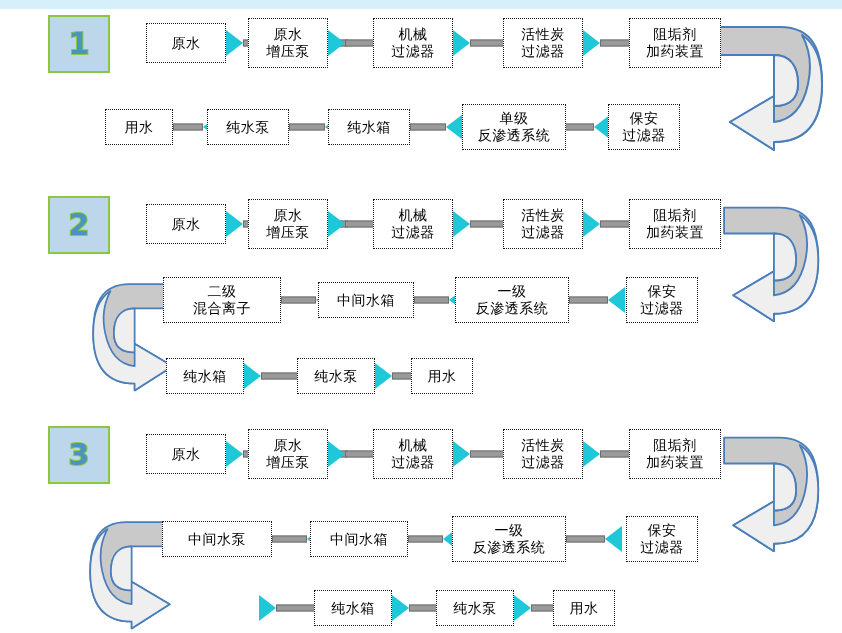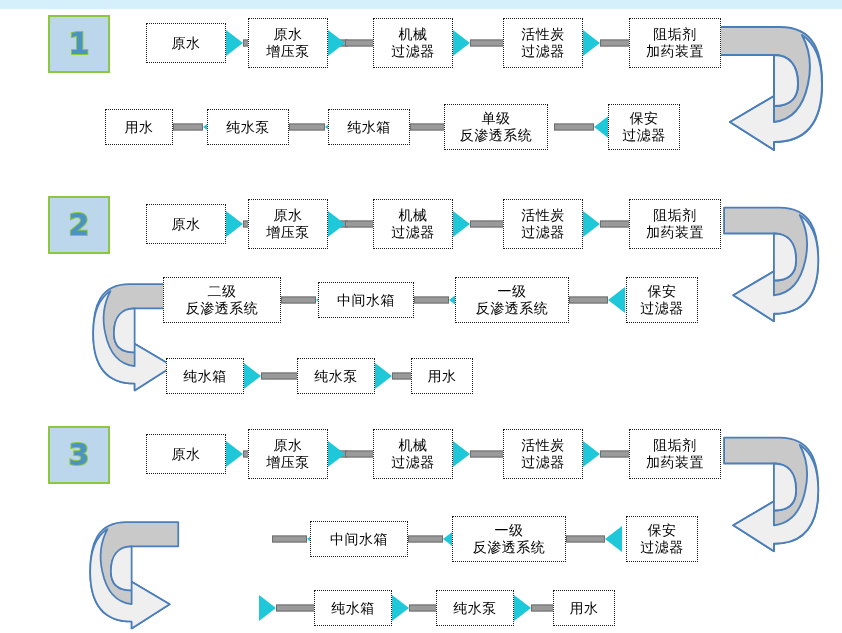--- a/index.html
+++ b/index.html
@@ -130,21 +130,21 @@
     <div class="bar" style="left:0px;width:36px;"></div>
     <div class="tri l" style="right:0px;"></div>
   </div>
   <div class="node" style="left:328px;top:109px;width:82px;height:36px;">
       <span class="tx">纯水箱</span>
     </div>
   <div class="conn" style="left:410px;top:109px;width:53px;height:36px;">
     <div class="bar" style="left:0px;width:36px;"></div>
     <div class="tri l" style="right:0px;"></div>
   </div>
-  <div class="node" style="left:444px;top:104px;width:104px;height:46px;">
+  <div class="node" style="left:462px;top:104px;width:104px;height:46px;">
       <span class="tx">单级
 反渗透系统</span>
     </div>
   <div class="conn" style="left:554px;top:109px;width:57px;height:36px;">
     <div class="bar" style="left:0px;width:40px;"></div>
     <div class="tri l" style="right:0px;"></div>
   </div>
   <div class="node" style="left:608px;top:104px;width:72px;height:46px;">
       <span class="tx">保安
 过滤器</span>
@@ -192,21 +192,21 @@
 
   <div class="uturn" style="left:718px;top:203px;width:110px;height:120px;">
     <svg width="110" height="120" viewBox="0 0 110 130">
       <path d="M 2 5 L 62 5 C 96 5 104 30 104 62 C 104 96 92 120 56 120 L 56 128 L 12 100 L 56 74 L 56 84 C 74 84 80 74 80 62 C 80 44 72 33 56 33 L 2 33 Z" fill="#c9c9c9" stroke="#4a7ebb" stroke-width="2" stroke-linejoin="round"></path>
       <path d="M 56 33 C 72 33 80 44 80 62 C 80 74 74 84 56 84 L 56 74 L 12 100 L 56 128 L 56 120 C 92 120 104 96 104 62 C 104 40 98 22 84 13 C 92 28 94 44 90 62 C 85 86 74 98 56 100 Z" fill="#efefef" stroke="#4a7ebb" stroke-width="2" stroke-linejoin="round"></path>
     </svg>
   </div>
 
   <div class="node" style="left:163px;top:277px;width:118px;height:46px;">
       <span class="tx">二级
-反渗透系统</span>
+混合离子</span>
     </div>
   <div class="conn" style="left:281px;top:282px;width:52px;height:36px;">
     <div class="bar" style="left:0px;width:35px;"></div>
     <div class="tri l" style="right:0px;"></div>
   </div>
   <div class="node" style="left:318px;top:282px;width:96px;height:36px;">
       <span class="tx">中间水箱</span>
     </div>
   <div class="conn" style="left:414px;top:282px;width:52px;height:36px;">
     <div class="bar" style="left:0px;width:35px;"></div>
@@ -292,20 +292,23 @@
 加药装置</span>
     </div>
 
   <div class="uturn" style="left:718px;top:433px;width:110px;height:120px;">
     <svg width="110" height="120" viewBox="0 0 110 130">
       <path d="M 2 5 L 62 5 C 96 5 104 30 104 62 C 104 96 92 120 56 120 L 56 128 L 12 100 L 56 74 L 56 84 C 74 84 80 74 80 62 C 80 44 72 33 56 33 L 2 33 Z" fill="#c9c9c9" stroke="#4a7ebb" stroke-width="2" stroke-linejoin="round"></path>
       <path d="M 56 33 C 72 33 80 44 80 62 C 80 74 74 84 56 84 L 56 74 L 12 100 L 56 128 L 56 120 C 92 120 104 96 104 62 C 104 40 98 22 84 13 C 92 28 94 44 90 62 C 85 86 74 98 56 100 Z" fill="#efefef" stroke="#4a7ebb" stroke-width="2" stroke-linejoin="round"></path>
     </svg>
   </div>
 
+  <div class="node" style="left:162px;top:521px;width:110px;height:36px;">
+      <span class="tx">中间水泵</span>
+    </div>
   <div class="conn" style="left:272px;top:521px;width:52px;height:36px;">
     <div class="bar" style="left:0px;width:35px;"></div>
     <div class="tri l" style="right:0px;"></div>
   </div>
   <div class="node" style="left:310px;top:521px;width:98px;height:36px;">
       <span class="tx">中间水箱</span>
     </div>
   <div class="conn" style="left:408px;top:521px;width:52px;height:36px;">
     <div class="bar" style="left:0px;width:35px;"></div>
     <div class="tri l" style="right:0px;"></div>

